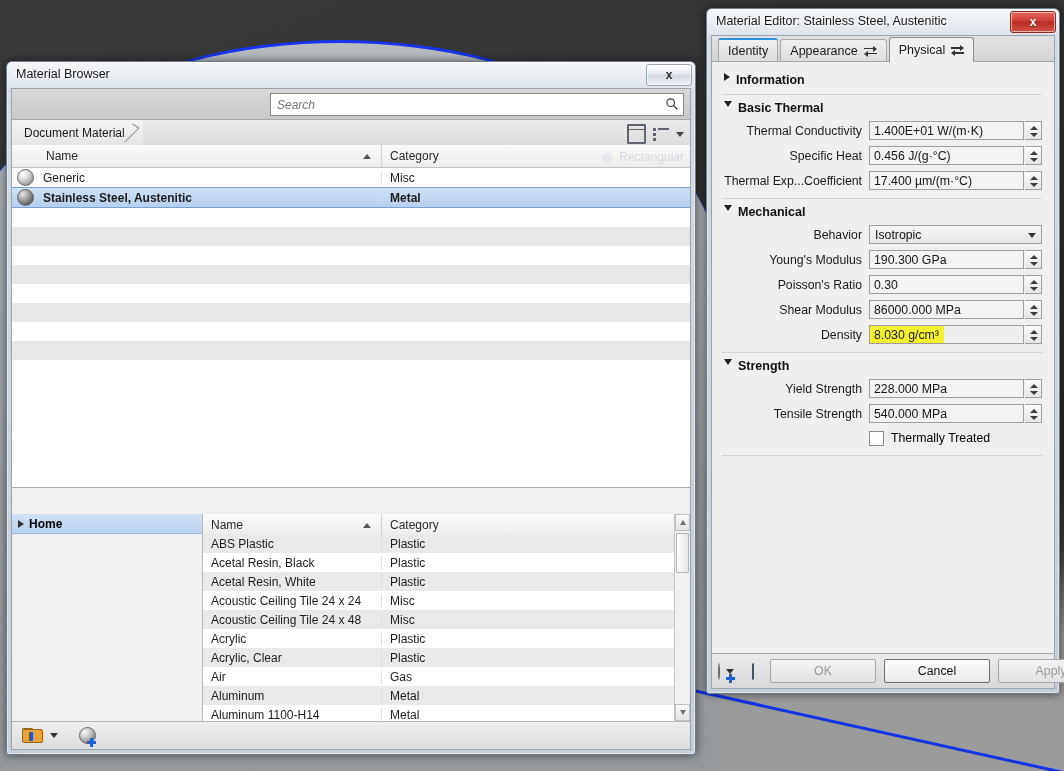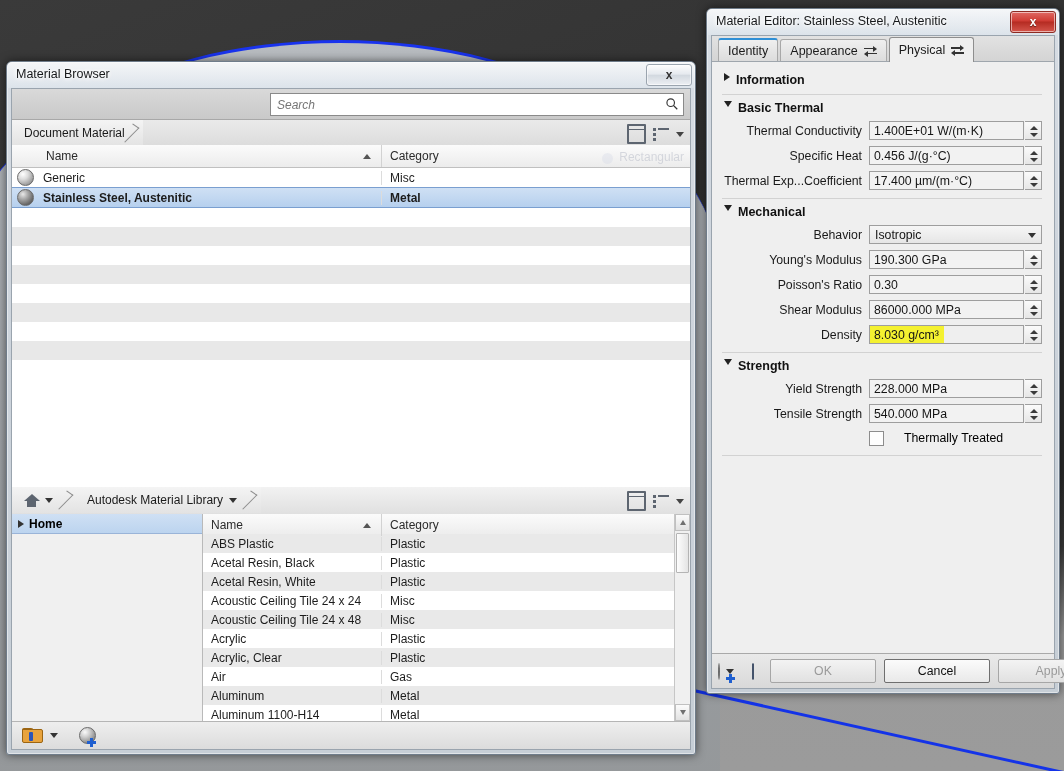--- a/index.html
+++ b/index.html
@@ -184,21 +184,21 @@
   .spin .up{top:4px;border-bottom:4px solid #3b3b3b;}
   .spin .dn{top:11px;border-top:4px solid #3b3b3b;}
   .pselect{flex:1;position:relative;height:19px;}
   .pselect .sv{position:absolute;inset:0;background:linear-gradient(to bottom,#f6f6f6,#e6e6e6);
        border:1px solid #9e9e9e;font-size:12.3px;color:#151515;padding:2px 12px 0 5px;box-sizing:border-box;}
   .pselect .sc{position:absolute;right:6px;top:8px;width:0;height:0;
        border-left:4px solid transparent;border-right:4px solid transparent;border-top:5px solid #333;}
   .pfield.hi input{background:transparent;border-color:#9e9e9e;}
   .pfield.hi{z-index:1;}
   .hlwrap{position:absolute;left:1px;top:1px;width:74px;height:17px;background:#f4f130;}
-  .cbrow{display:flex;align-items:center;height:20px;margin-left:147px;gap:20px;}
+  .cbrow{display:flex;align-items:center;height:20px;margin-left:147px;gap:7px;}
   .cbox{width:13px;height:13px;background:#fdfdfd;border:1px solid #8c8c8c;}
   .cblabel{font-size:12.3px;}
 
   #editor-foot{height:34px;background:linear-gradient(to bottom,#eaeaea,#d9d9d9);
        border-top:1px solid #a9a9a9;display:flex;align-items:center;padding:0 6px;gap:8px;}
   .ebtn{height:22px;min-width:76px;padding:0 14px;font-size:12.3px;border:1px solid #a6a6a6;
        background:linear-gradient(to bottom,#f3f3f3,#e1e1e1);border-radius:2px;color:#9a9a9a;
        display:flex;align-items:center;justify-content:center;cursor:default;}
   .ebtn.enabled{color:#111;border-color:#6f6f6f;background:linear-gradient(to bottom,#fbfbfb,#e9e9e9);cursor:pointer;}
   .pagesic{width:20px;height:15px;border:1px solid #44536b;background:#fff;position:relative;border-radius:1px;}
@@ -312,42 +312,20 @@
             <div class="cell-name"></div>
             <div class="cell-cat"></div>
           </div>
         </div>
       <div id="ghost">
         <span class="gdot"></span>
         <span>Rectangular</span>
       </div>
     </div>
 
-    <div id="libcrumb">
-      <div class="crumb" style="gap:6px">
-        <span class="homeicon"></span>
-        <span class="mini-caret"></span>
-        <span class="crumb-arrow"></span>
-        <span style="margin-left:8px">Autodesk Material Library</span>
-        <span class="mini-caret"></span>
-        <span class="crumb-arrow"></span>
-      </div>
-      <div class="viewicons">
-        <span class="ic-panel"></span>
-        <span class="ic-list">
-            <b></b>
-            <b></b>
-            <b></b>
-            <i></i>
-            <i></i>
-            <i></i>
-          </span>
-        <span class="caret"></span>
-      </div>
-    </div>
 
     <div id="libbody">
       <div id="libtree">
         <div class="tree-item">
           <span class="tri"></span>
           <span>Home</span>
         </div>
       </div>
       <div id="liblist">
         <div class="thead">

